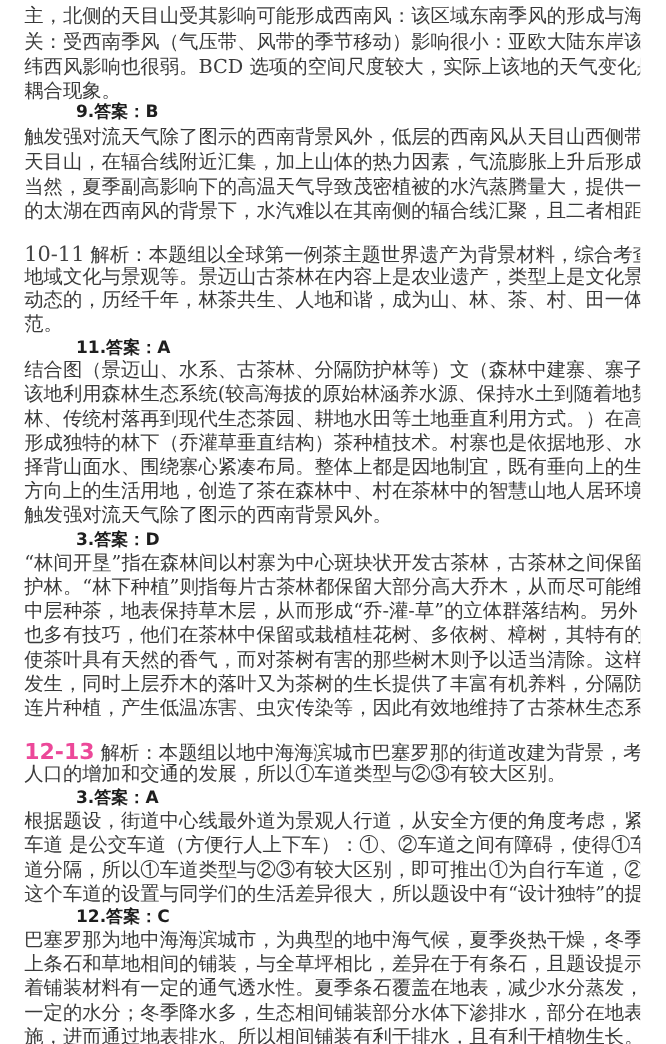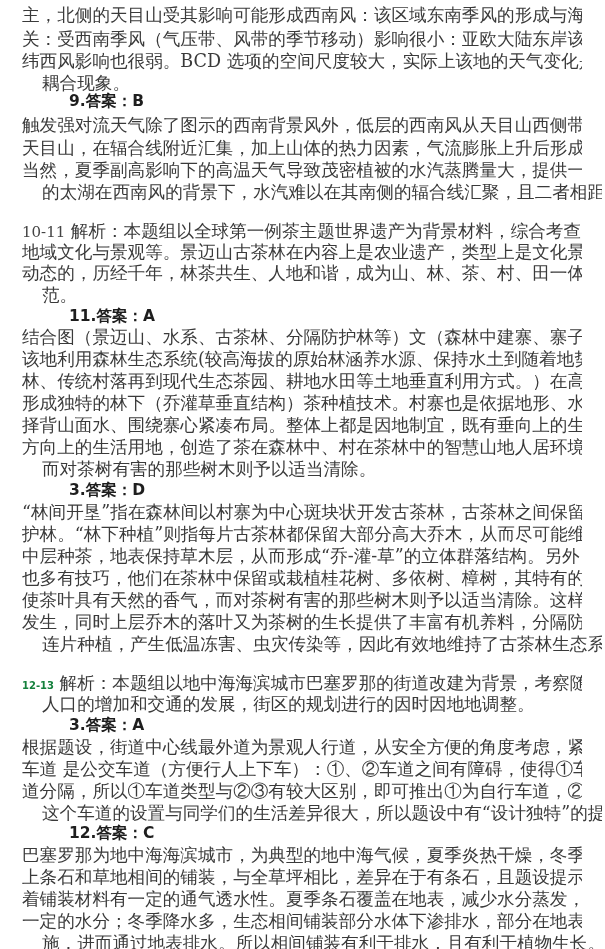--- a/index.html
+++ b/index.html
@@ -1,25 +1,25 @@
 <!DOCTYPE html>
 <html><head>
 <meta charset="utf-8">
 <style>
   html, body { margin: 0; padding: 0; background: #ffffff; }
   body { width: 605px; height: 949px; position: relative; overflow: hidden;
          font-family: "DejaVu Serif", "Liberation Serif", serif; color: #3a3a3a; }
   .line { position: absolute; left: 22px; width: 560px; height: 20px; line-height: 20px;
           font-size: 17.6px; white-space: nowrap; overflow: hidden;
           text-align: justify; text-align-last: justify; letter-spacing: 0; }
-  .line.short { text-align-last: left; margin-left: 20px; }
+  .line.short { text-align-last: left; }
   .ans { font-family: "DejaVu Sans", "Liberation Sans", sans-serif; font-weight: bold;
          color: #1e1e1e; font-size: 15.5px; text-align-last: left; margin-left: 47px; }
-  .label-bold { font-family: "DejaVu Sans", "Liberation Sans", sans-serif; font-weight: bold; color: #15803d; font-size: 10px; }
-  .label-reg { color: #444; font-size: 15px; }
+  .label-bold { font-family: "DejaVu Sans", "Liberation Sans", sans-serif; font-weight: bold; color: #ec4899; font-size: 20px; }
+  .label-reg { color: #444; font-size: 19px; }
   .blur { filter: blur(0.35px); }
 </style>
 </head>
 <body>
 
 <div id="page">
 
   <div class="line blur" style="top:5px">主，北侧的天目山受其影响可能形成西南风：该区域东南季风的形成与海陆热力性质差异有</div>
   <div class="line blur" style="top:29px">关：受西南季风（气压带、风带的季节移动）影响很小：亚欧大陆东岸该区域低层大气受中</div>
   <div class="line blur" style="top:51px">纬西风影响也很弱。BCD 选项的空间尺度较大，实际上该地的天气变化是较小空间尺度下的</div>
@@ -38,35 +38,35 @@
   <div class="line blur" style="top:263px">动态的，历经千年，林茶共生、人地和谐，成为山、林、茶、村、田一体的土地垂直利用典</div>
   <div class="line short blur" style="top:285px">范。</div>
 
   <div class="line ans blur" style="top:306px">11.答案：A</div>
   <div class="line blur" style="top:327px">结合图（景迈山、水系、古茶林、分隔防护林等）文（森林中建寨、寨子周围栽茶等）信息，</div>
   <div class="line blur" style="top:349px">该地利用森林生态系统(较高海拔的原始林涵养水源、保持水土到随着地势逐渐降低的古茶</div>
   <div class="line blur" style="top:371px">林、传统村落再到现代生态茶园、耕地水田等土地垂直利用方式。）在高大乔木下种植茶树，</div>
   <div class="line blur" style="top:393px">形成独特的林下（乔灌草垂直结构）茶种植技术。村寨也是依据地形、水源分布和朝向等选</div>
   <div class="line blur" style="top:415px">择背山面水、围绕寨心紧凑布局。整体上都是因地制宜，既有垂向上的生产用地、也有水平</div>
   <div class="line blur" style="top:437px">方向上的生活用地，创造了茶在森林中、村在茶林中的智慧山地人居环境，是生产生活生态</div>
-  <div class="line short blur" style="top:459px">而对茶树有害的那些树木则予以适当清除。</div>
+  <div class="line short blur" style="top:459px">触发强对流天气除了图示的西南背景风外。</div>
 
   <div class="line ans blur" style="top:480px">3.答案：D</div>
   <div class="line blur" style="top:502px"> “林间开垦”指在森林间以村寨为中心斑块状开发古茶林，古茶林之间保留森林防护线或防</div>
   <div class="line blur" style="top:524px">护林。“林下种植”则指每片古茶林都保留大部分高大乔木，从而尽可能维系自然生态系统，</div>
   <div class="line blur" style="top:546px">中层种茶，地表保持草木层，从而形成“乔-灌-草”的立体群落结构。另外，在茶林养护上</div>
   <div class="line blur" style="top:568px">也多有技巧，他们在茶林中保留或栽植桂花树、多依树、樟树，其特有的香味会传递给茶叶，</div>
   <div class="line blur" style="top:590px">使茶叶具有天然的香气，而对茶树有害的那些树木则予以适当清除。这样可有效抑制病虫害</div>
   <div class="line blur" style="top:612px">发生，同时上层乔木的落叶又为茶树的生长提供了丰富有机养料，分隔防护林避免了大规模</div>
   <div class="line short blur" style="top:634px">连片种植，产生低温冻害、虫灾传染等，因此有效地维持了古茶林生态系统的稳定。</div>
 
   <div class="line blur" style="top:673px">
     <span class="label-bold">12-13</span><span> 解析：本题组以地中海海滨城市巴塞罗那的街道改建为背景，考察随着时间的推移、</span>
   </div>
-  <div class="line short blur" style="top:694px">人口的增加和交通的发展，街区的规划进行的因时因地地调整。</div>
+  <div class="line short blur" style="top:694px">人口的增加和交通的发展，所以①车道类型与②③有较大区别。</div>
 
   <div class="line ans blur" style="top:715px">3.答案：A</div>
   <div class="line blur" style="top:737px">根据题设，街道中心线最外道为景观人行道，从安全方便的角度考虑，紧邻景观人行道的 ③</div>
   <div class="line blur" style="top:759px">车道 是公交车道（方便行人上下车）：①、②车道之间有障碍，使得①车道与②③车</div>
   <div class="line blur" style="top:781px">道分隔，所以①车道类型与②③有较大区别，即可推出①为自行车道，②为机动车道。</div>
   <div class="line short blur" style="top:803px">这个车道的设置与同学们的生活差异很大，所以题设中有“设计独特”的提示。</div>
 
   <div class="line ans blur" style="top:823px">12.答案：C</div>
   <div class="line blur" style="top:845px">巴塞罗那为地中海海滨城市，为典型的地中海气候，夏季炎热干燥，冬季温和多雨。人行道</div>
   <div class="line blur" style="top:867px">上条石和草地相间的铺装，与全草坪相比，差异在于有条石，且题设提示为生态铺装，意味</div>

